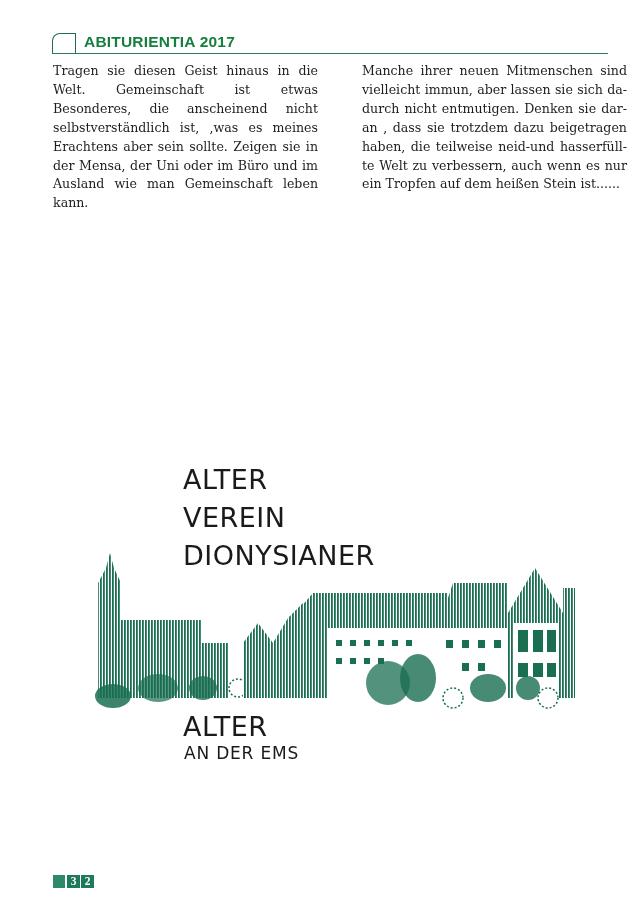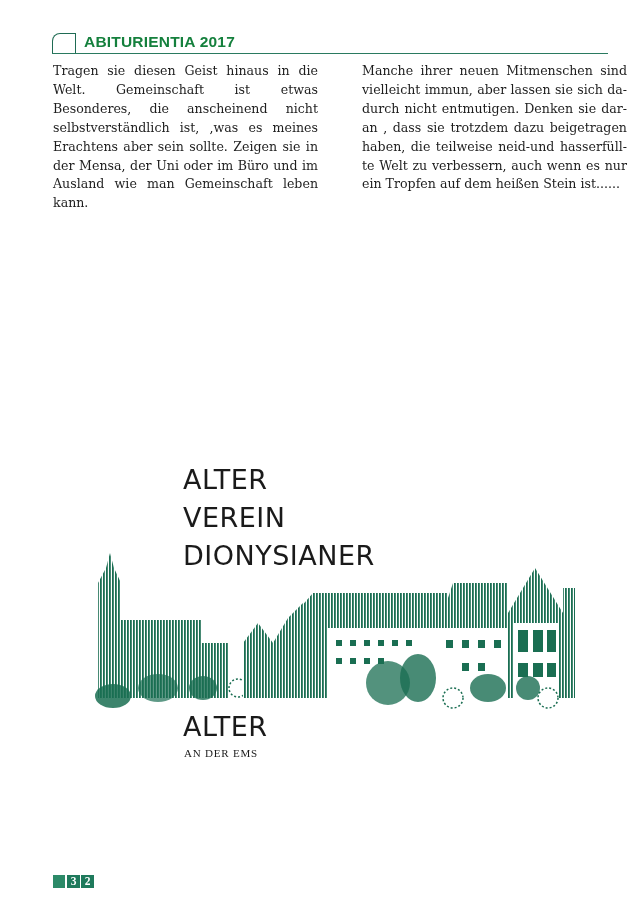--- a/index.html
+++ b/index.html
@@ -16,21 +16,21 @@
          text-align:justify; }
   .col.left { left:53px; }
   .col.right { left:362px; }
   .col p { margin:0 0 18.9px 0; }
   .logo-text { position:absolute; font-family:"DejaVu Sans", sans-serif; font-weight:normal;
                color:#1a1a1a; letter-spacing:0.5px; }
   .l1 { left:183px; top:465px; font-size:27px; line-height:30px; }
   .l2 { left:183px; top:503px; font-size:27px; line-height:30px; }
   .l3 { left:183px; top:541px; font-size:27px; line-height:30px; }
   .l4 { left:183px; top:712px; font-size:27px; line-height:30px; }
-  .l5 { left:184px; top:745px; font-size:11px; line-height:16px; letter-spacing:0.8px;font-family:Liberation Serif, serif; }
+  .l5 { left:184px; top:745px; font-size:17px; line-height:16px; letter-spacing:0.8px; }
   .illus { position:absolute; left:88px; top:548px; width:500px; height:180px; }
   .foot { position:absolute; top:875px; height:13px; background:#1f7a5c; color:#fff;
           font-family:"Liberation Serif", serif; font-weight:bold; font-size:11.5px;
           line-height:13px; text-align:center; }
   .f0 { left:53px; width:12px; background:#2c8a68; }
   .f1 { left:67px; width:13px; }
   .f2 { left:81px; width:13px; }
 </style>
 </head>
 <body>

